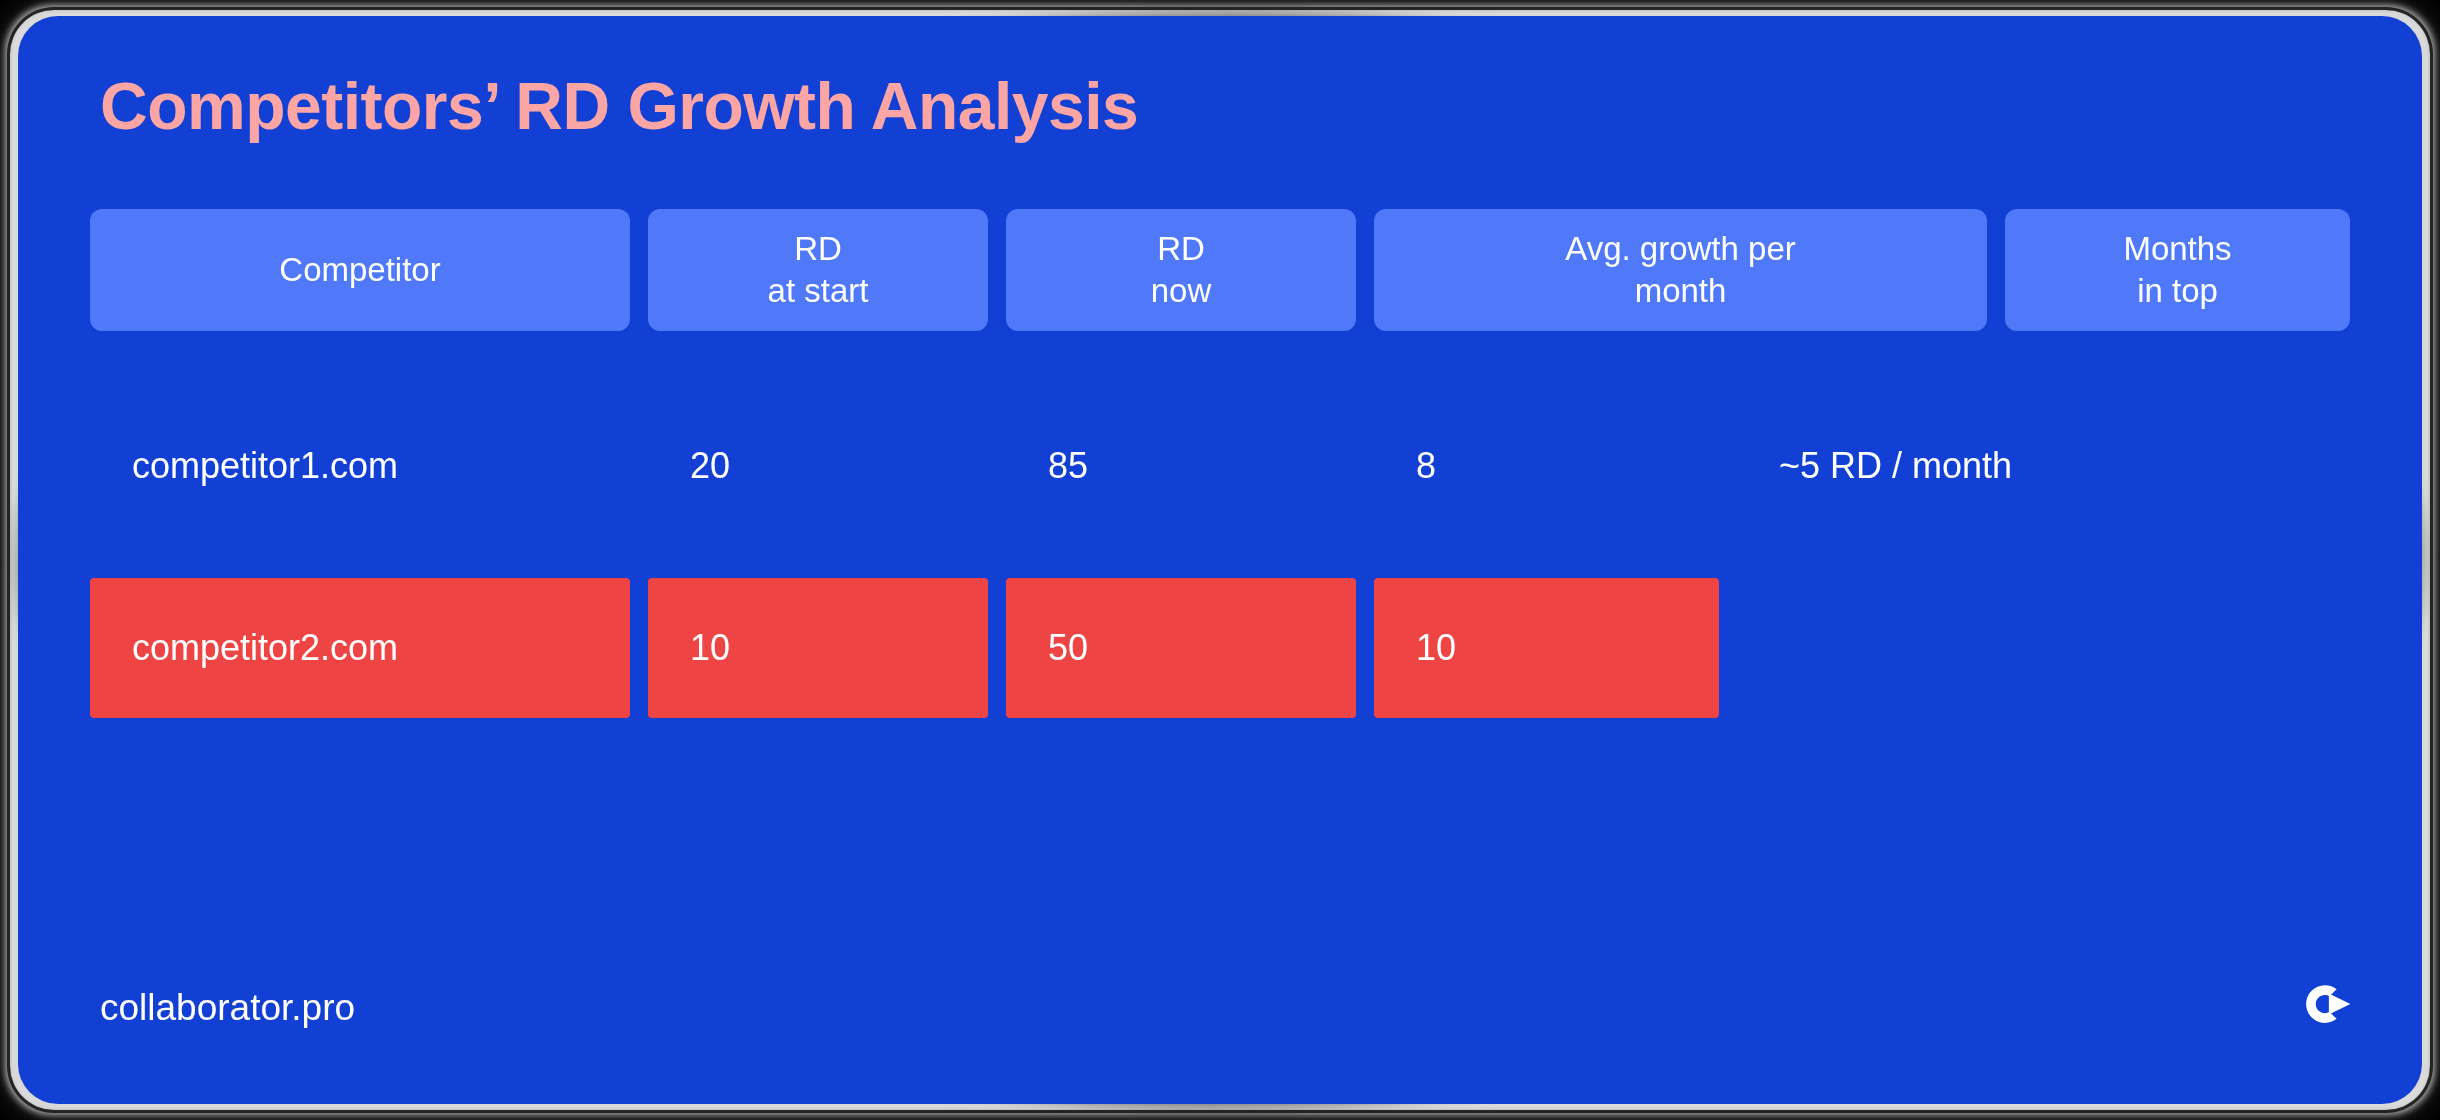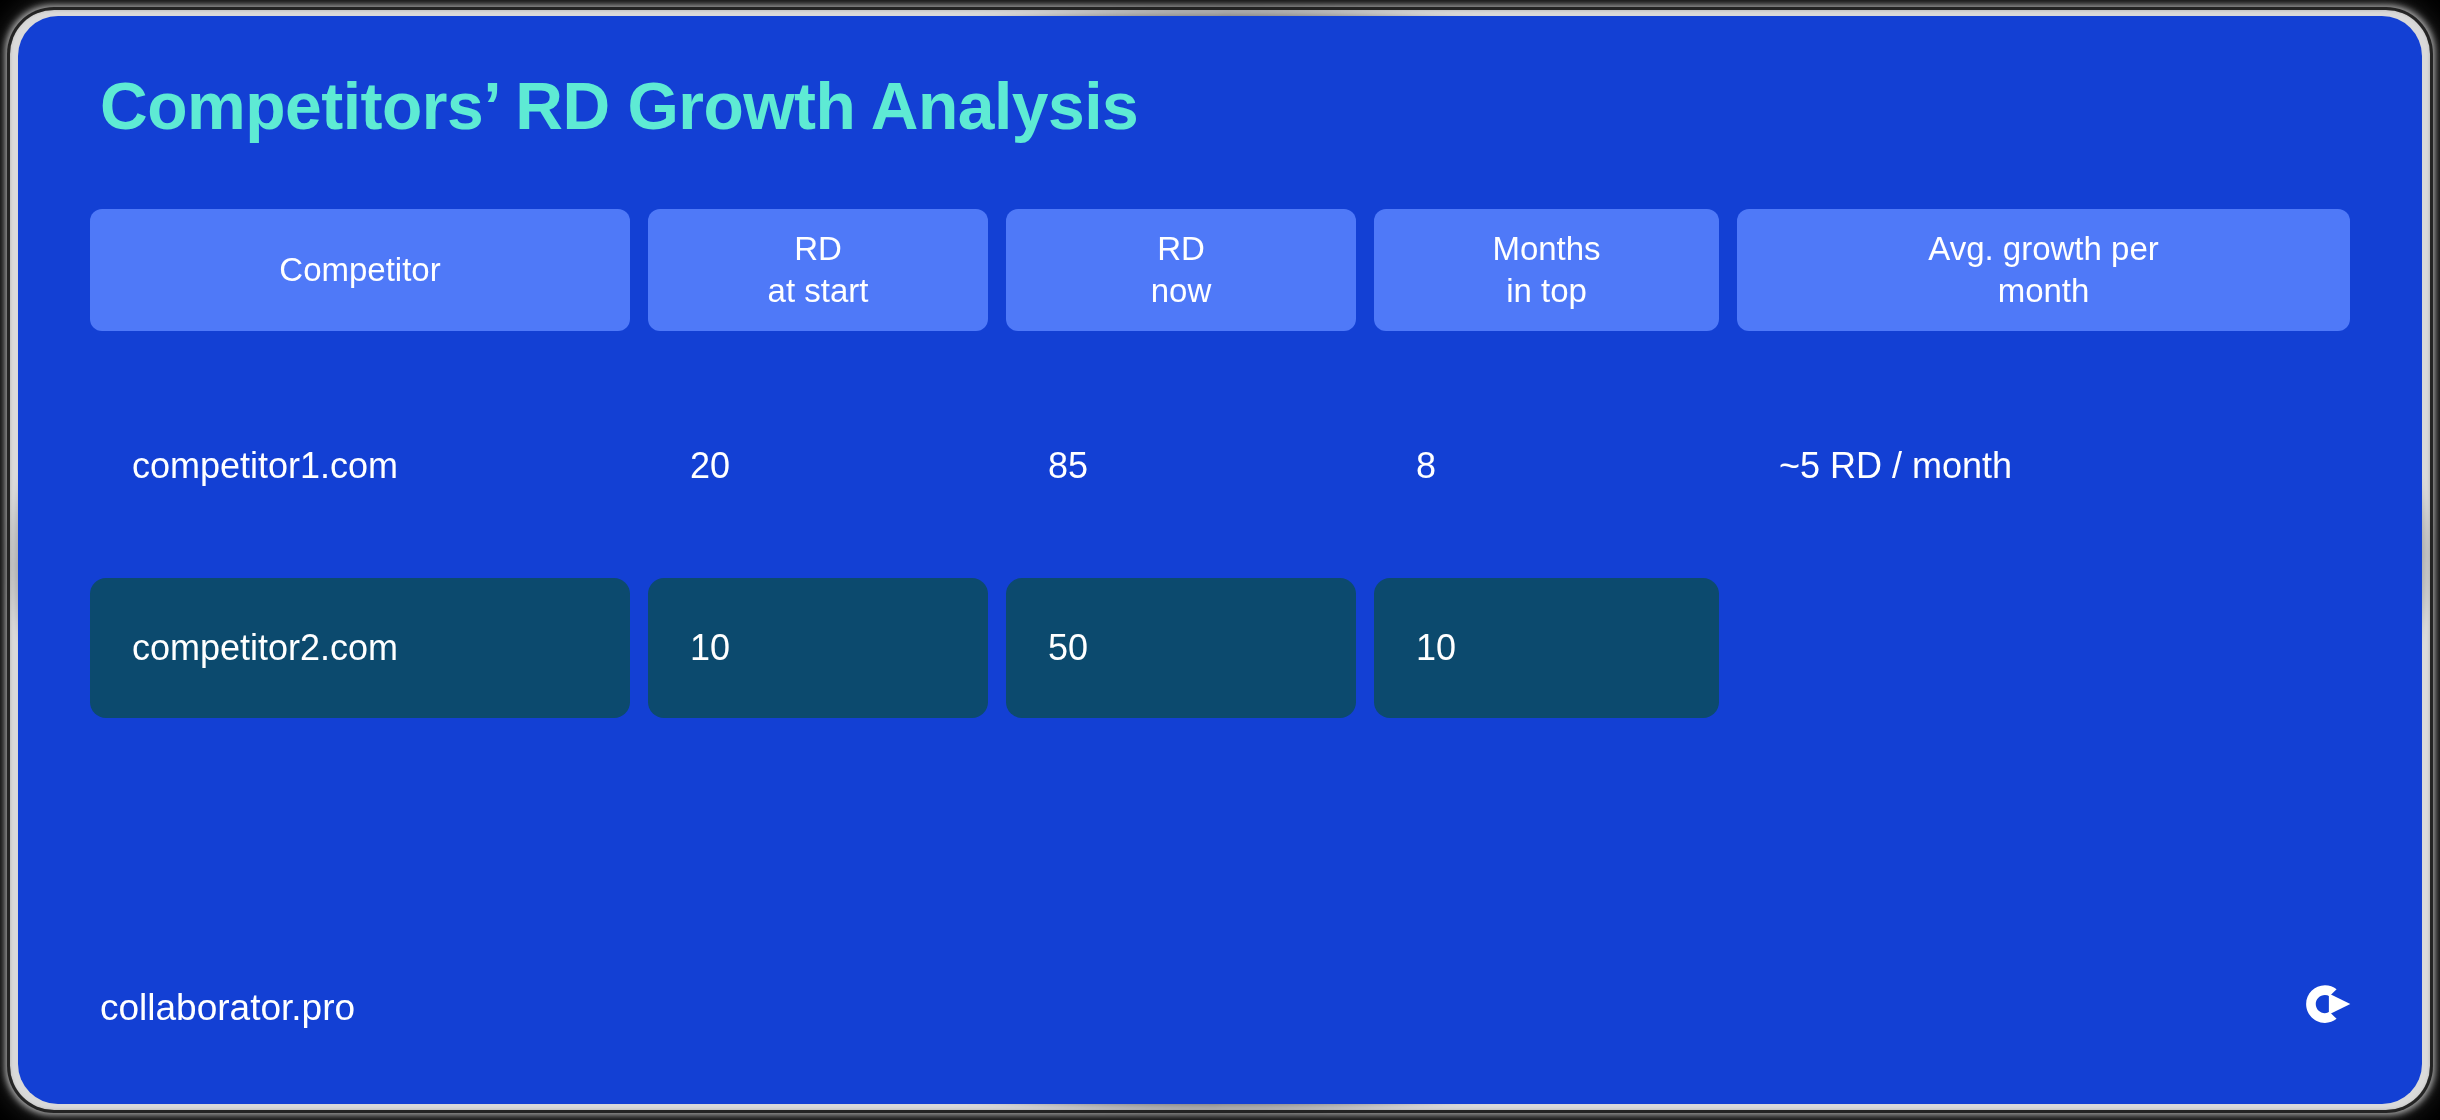--- a/index.html
+++ b/index.html
@@ -67,21 +67,21 @@
     position: absolute;
     left: 0; top: 0; right: 0; bottom: 0;
     padding: 56px 72px 0 72px;
     box-sizing: border-box;
     display: flex;
     flex-direction: column;
   }
 
   
   .title {
-    color: #5eead4;
+    color: #fca5a5;
     font-size: 66px;
     font-weight: 700;
     letter-spacing: -0.5px;
     line-height: 1.05;
     margin: 0;
     padding-left: 10px;
     white-space: nowrap;
   }
 
   
@@ -126,22 +126,22 @@
   }
 
   
   .row-body .cell {
     height: 140px;
     font-size: 36px;
     font-weight: 400;
     padding-left: 42px;
   }
   .row-body.alt .cell {
-    background: #0c4a6e;
-    border-radius: 16px;
+    background: #ef4444;
+    border-radius: 4px;
   }
   .row-body { margin-top: 0; }
   .spacer-1 { height: 56px; }
   .spacer-2 { height: 42px; }
 
   
   .footer {
     position: absolute;
     left: 72px;
     right: 66px;
@@ -177,24 +177,24 @@
       <h1 class="title">Competitors’ RD Growth Analysis</h1>
 
       <div class="table">
 
         <div class="row row-head">
           <div class="cell c0">Competitor</div>
           <div class="cell c1">RD
 at start</div>
           <div class="cell c2">RD
 now</div>
+          <div class="cell c4">Avg. growth per
+month</div>
           <div class="cell c3">Months
 in top</div>
-          <div class="cell c4">Avg. growth per
-month</div>
         </div>
 
         <div class="spacer-1"></div>
 
         <div class="row row-body">
           <div class="cell c0">competitor1.com</div>
           <div class="cell c1">20</div>
           <div class="cell c2">85</div>
           <div class="cell c3">8</div>
           <div class="cell c4">~5 RD / month</div>

